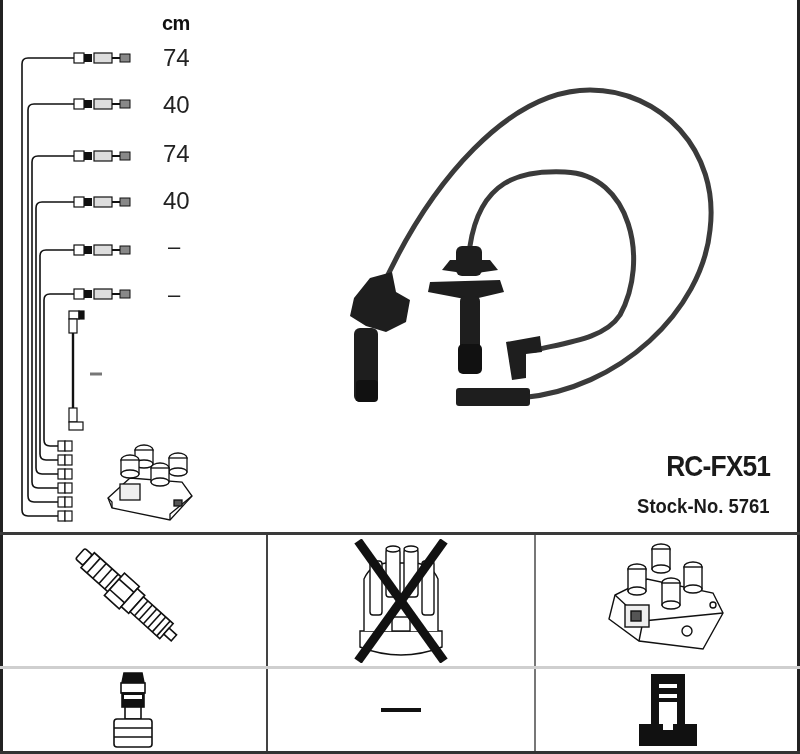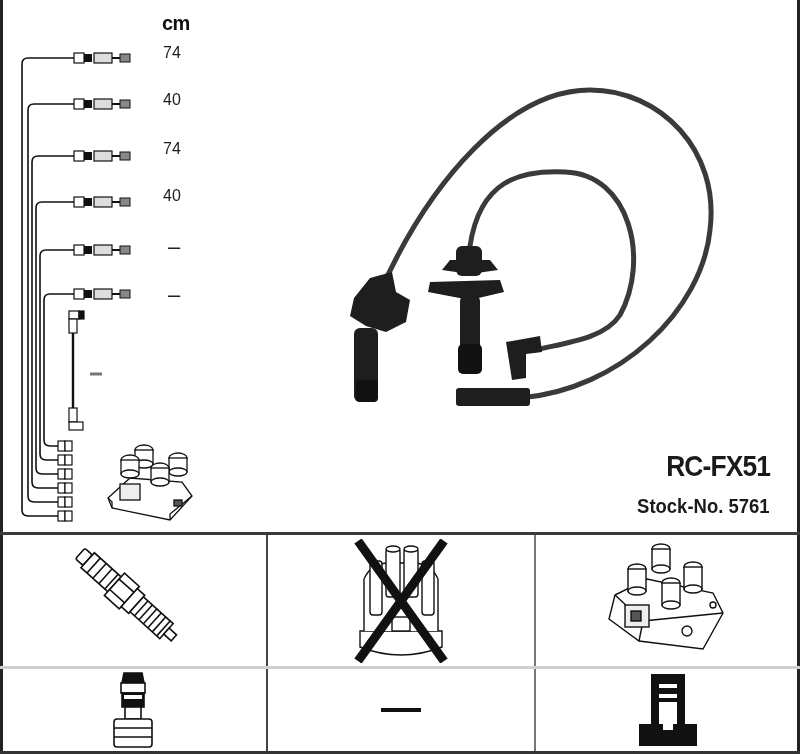--- a/index.html
+++ b/index.html
@@ -7,21 +7,21 @@
     body { position: relative; font-family: "Liberation Sans", sans-serif; color: #111; }
     .frame { position: absolute; left: 0; top: 0; width: 800px; height: 754px; border: 3px solid #222; border-top: 0; }
     .top-panel { position: absolute; left: 0; top: 0; width: 800px; height: 532px; }
     .divider-h { position: absolute; left: 0; top: 532px; width: 800px; height: 3px; background: #3a3a3a; }
     .cell { position: absolute; display: flex; align-items: center; justify-content: center; }
     .vline { position: absolute; top: 535px; width: 2px; height: 219px; background: #444; }
     .hline2 { position: absolute; left: 0; top: 666px; width: 800px; height: 3px; background: #cfcfcf; }
     .bottom-line { position: absolute; left: 0; top: 751px; width: 800px; height: 3px; background: #333; }
 
     .cm-label { position: absolute; left: 162px; top: 12px; font-size: 20px; font-weight: bold; letter-spacing: -0.5px; }
-    .len { position: absolute; left: 163px; font-size: 16px; font-family: "Liberation Sans", sans-serif; color: #222; }
+    .len { position: absolute; left: 163px; font-size: 24px; font-family: "Liberation Sans", sans-serif; color: #222; }
     .dash { position: absolute; left: 168px; font-size: 22px; color: #222; }
     .title { position: absolute; right: 30px; top: 449px; font-size: 30px; font-weight: bold; letter-spacing: -1px; color: #1a1a1a; transform: scaleX(0.88); transform-origin: right center; }
     .stock { position: absolute; right: 30px; top: 494px; font-size: 21px; font-weight: bold; color: #1a1a1a; transform: scaleX(0.88); transform-origin: right center; }
     svg { display: block; }
   </style>
 </head>
 <body>
 
 <div class="frame"></div>
 

